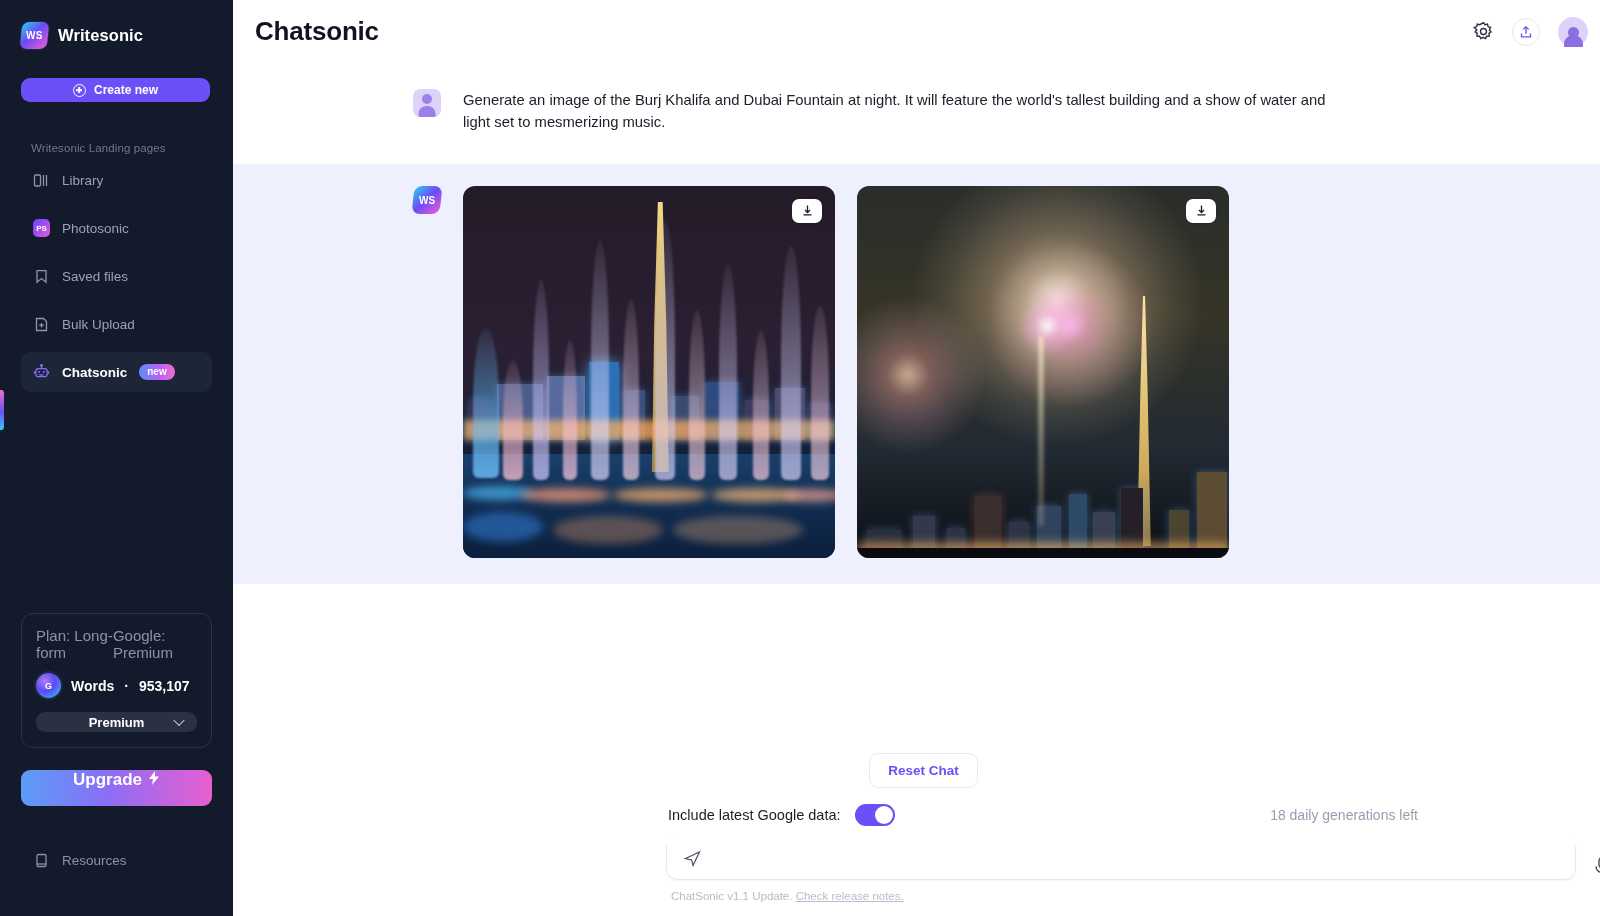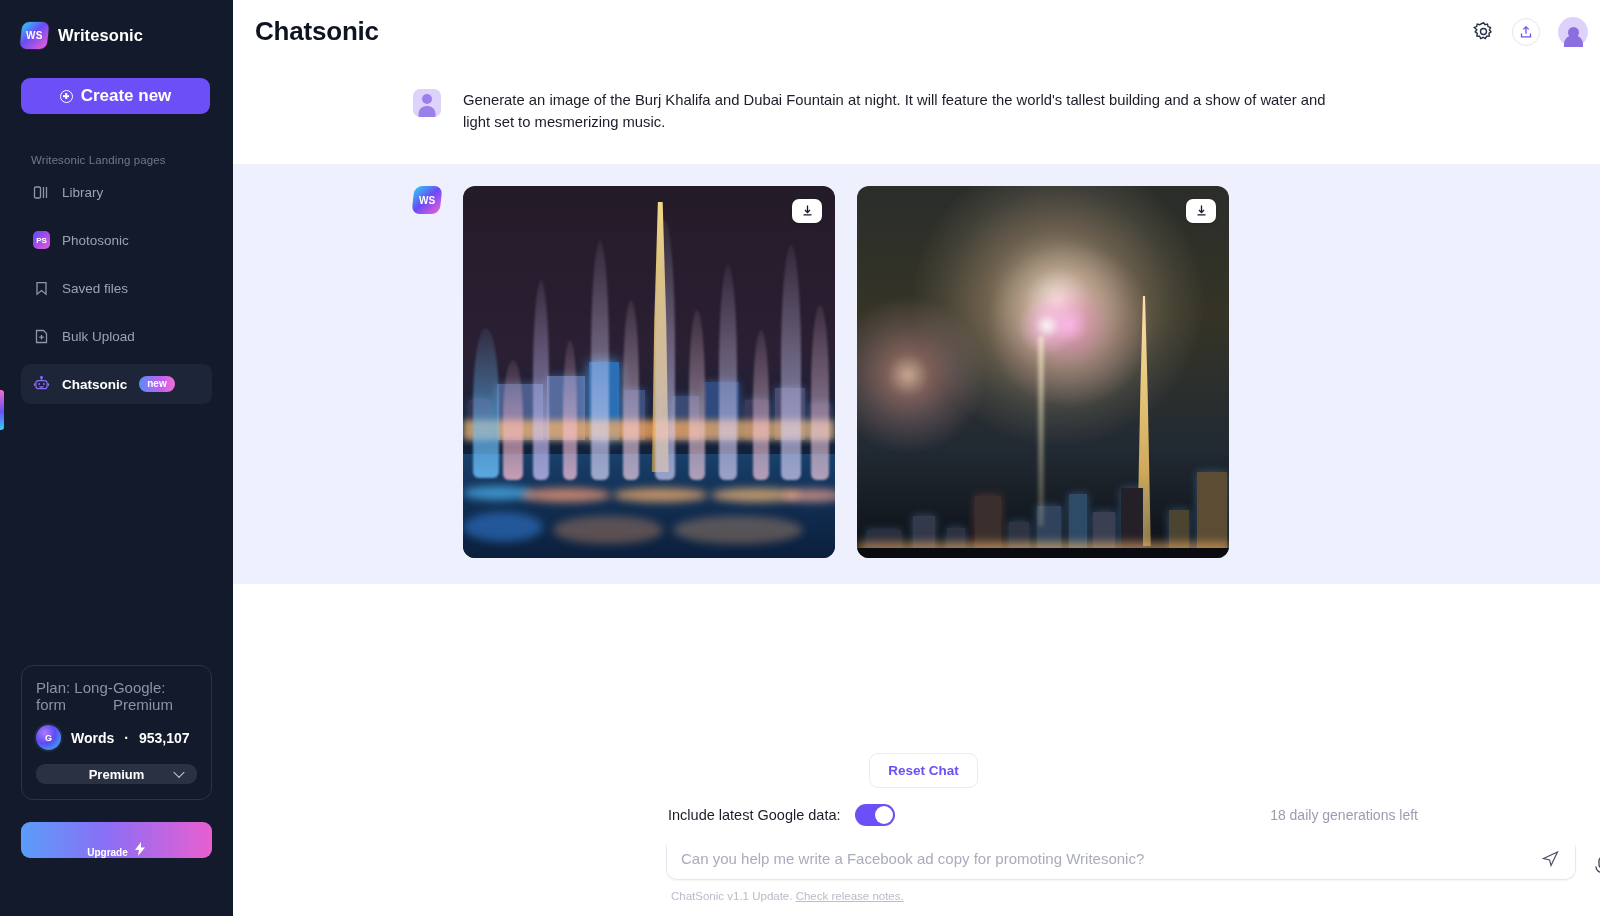--- a/index.html
+++ b/index.html
@@ -29,23 +29,23 @@
     box-shadow: 0 0 0 1px rgba(255,255,255,.06);
   }
   .brand-logo span {
     color: #fff; font-size: 10px; font-weight: bold; letter-spacing: .2px;
     transform: skewX(6deg);
   }
   .brand-name { color: #ffffff; font-size: 16.5px; font-weight: 700; letter-spacing: .1px; }
 
   .create-new {
     margin-top: 26px;
-    height: 36px; width: 189px;
+    height: 24px; width: 189px;
     background: #6c4ff6; border: none; border-radius: 9px;
-    color: #fff; font-size: 17px; font-weight: 700;
+    color: #fff; font-size: 12px; font-weight: 700;
     font-family: "Liberation Sans", sans-serif;
     display: flex; align-items: center; justify-content: center; gap: 8px;
     cursor: pointer;
   }
   .create-new .plus-circ {
     width: 13px; height: 13px; border-radius: 50%;
     border: 1.6px solid #fff; position: relative; display: inline-block;
   }
   .create-new .plus-circ::before, .create-new .plus-circ::after {
     content:""; position:absolute; background:#fff;
@@ -106,23 +106,23 @@
   }
   .premium-select .chev {
     position: absolute; right: 14px; top: 50%; width: 8px; height: 8px;
     border-right: 1.7px solid #c3c9d8; border-bottom: 1.7px solid #c3c9d8;
     transform: translateY(-70%) rotate(45deg);
   }
 
   .upgrade-btn {
     height: 36px; border: none; border-radius: 9px; margin-bottom: 34px;
     background: linear-gradient(90deg,#5b9df8 0%,#8b6ef5 45%,#e85fd0 100%);
-    color: #fff; font-size: 10px; font-weight: 700; cursor: pointer;
+    color: #fff; font-size: 17px; font-weight: 700; cursor: pointer;
     font-family: "Liberation Sans", sans-serif;
-    display: flex; align-items: flex-end; justify-content: center; gap: 6px;
+    display: flex; align-items: flex-start; justify-content: center; gap: 6px;
   }
 
   .bottom-nav { margin-bottom: 24px; }
   .bottom-nav .nav-item { margin-bottom: 12px; color:#8992a8; }
 
   
   .main { flex: 1 1 auto; height: 916px; position: relative; background: #fff; display:flex; flex-direction:column; }
   .topbar {
     height: 63px; display: flex; align-items: center; justify-content: space-between;
     padding: 0 26px 0 22px; flex: 0 0 63px; background:#fff;
@@ -339,20 +339,29 @@
     <button class="upgrade-btn">
       <span>Upgrade</span>
       <span>
         <svg width="12" height="14" viewBox="0 0 12 14">
             <path d="M7 0 1 8h4l-1 6 7-8.5H7z" fill="#ffffff"></path>
           </svg>
       </span>
     </button>
 
     <div class="bottom-nav">
+      <div class="nav-item">
+        <span class="ico">
+          <svg width="17" height="17" viewBox="0 0 17 17" fill="none" stroke="#8992a8" stroke-width="1.3">
+            <rect x="4" y="2.5" width="9" height="12" rx="1.3"></rect>
+            <line x1="4" y1="12" x2="13" y2="12"></line>
+          </svg>
+        </span>
+        <span>Resources</span>
+      </div>
     </div>
   </aside>
 
   <section class="main">
 
     <header class="topbar">
       <h1 class="page-title">Chatsonic</h1>
       <div class="topbar-actions">
         <div class="icon-btn">
           <svg width="21" height="21" viewBox="0 0 21 21" fill="none" stroke="#2b2f45" stroke-width="1.4">
@@ -484,21 +493,20 @@
           <div class="toggle">
             <div class="knob"></div>
           </div>
         </div>
         <span class="gen-left">18 daily generations left</span>
       </div>
 
       <div class="composer-wrap">
         <div class="composer">
           <div class="composer-body">
-            <input class="composer-input" type="text" placeholder="Can you help me write a Facebook ad copy for promoting Writesonic?" style="">
             <div class="send-btn">
               <svg width="19" height="19" viewBox="0 0 19 19" fill="none" stroke="#4a4d62" stroke-width="1.2">
                 <path d="M2.5 9.5L16.5 3 10 16.5 8.6 10.9z"></path>
               </svg>
             </div>
           </div>
         </div>
         <div class="mic-btn">
           <svg width="18" height="22" viewBox="0 0 18 22" fill="none" stroke="#3c3f52" stroke-width="1.3">
             <rect x="6" y="1.5" width="6" height="10" rx="3"></rect>

